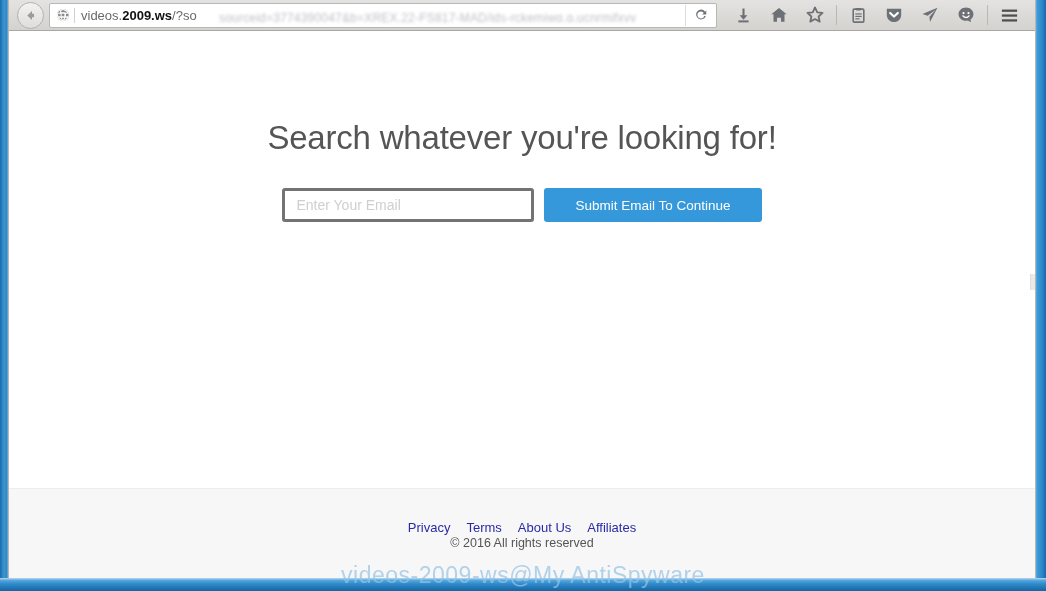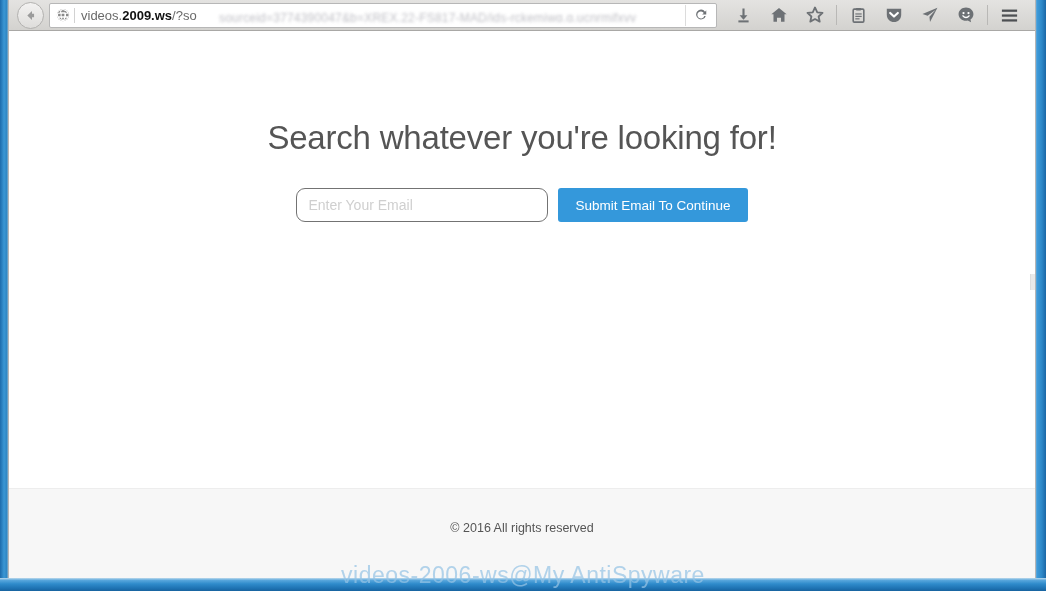--- a/index.html
+++ b/index.html
@@ -182,39 +182,39 @@
     margin-top: 31px;
     display: flex;
     justify-content: center;
     align-items: stretch;
     gap: 10px;
   }
   .email-input {
     width: 252px;
     height: 34px;
     box-sizing: border-box;
-    border: 1px solid #737373;
-    border-radius: 9px;
+    border: 3px solid #737373;
+    border-radius: 3px;
     background: #fff;
     font-size: 14px;
     color: #555;
     padding: 12px 11px;
     font-family: "Liberation Sans", sans-serif;
     outline: none;
   }
   .email-input::placeholder { color: #cfcfcf; }
   .submit-btn {
     height: 34px;
     box-sizing: border-box;
     border: none;
     border-radius: 3px;
     background: #3498db;
     color: #ffffff;
     font-size: 13.5px;
-    padding: 0 17px;
+    padding: 0 31px;
     font-family: "Liberation Sans", sans-serif;
     cursor: pointer;
     white-space: nowrap;
   }
 
   
   .site-footer {
     position: absolute;
     left: 0; right: 0;
     top: 457px;
@@ -376,22 +376,28 @@
 
         <div class="form-row">
           <input class="email-input" type="text" placeholder="Enter Your Email" style="">
           <button class="submit-btn">Submit Email To Continue</button>
         </div>
       </div>
 
       <div class="scroll-remnant"></div>
 
       <div class="site-footer">
+        <div class="footer-links">
+          <a href="#">Privacy</a>
+          <a href="#">Terms</a>
+          <a href="#">About Us</a>
+          <a href="#">Affiliates</a>
+        </div>
         <div class="copyright">© 2016 All rights reserved</div>
       </div>
 
     </div>
   </div>
 
   <div class="frame-edge-bottom"></div>
-  <div class="watermark">videos-2006-ws@My AntiSpyware</div>
+  <div class="watermark">videos-2009-ws@My AntiSpyware</div>
 
 </div>
 
 </body></html>

